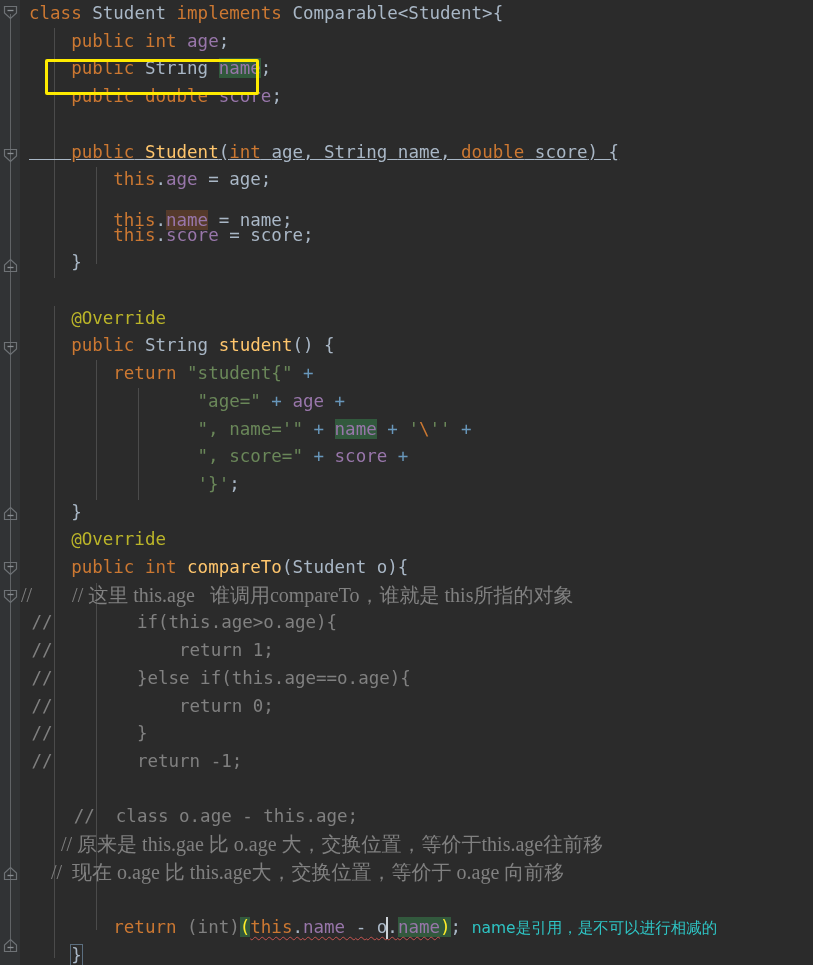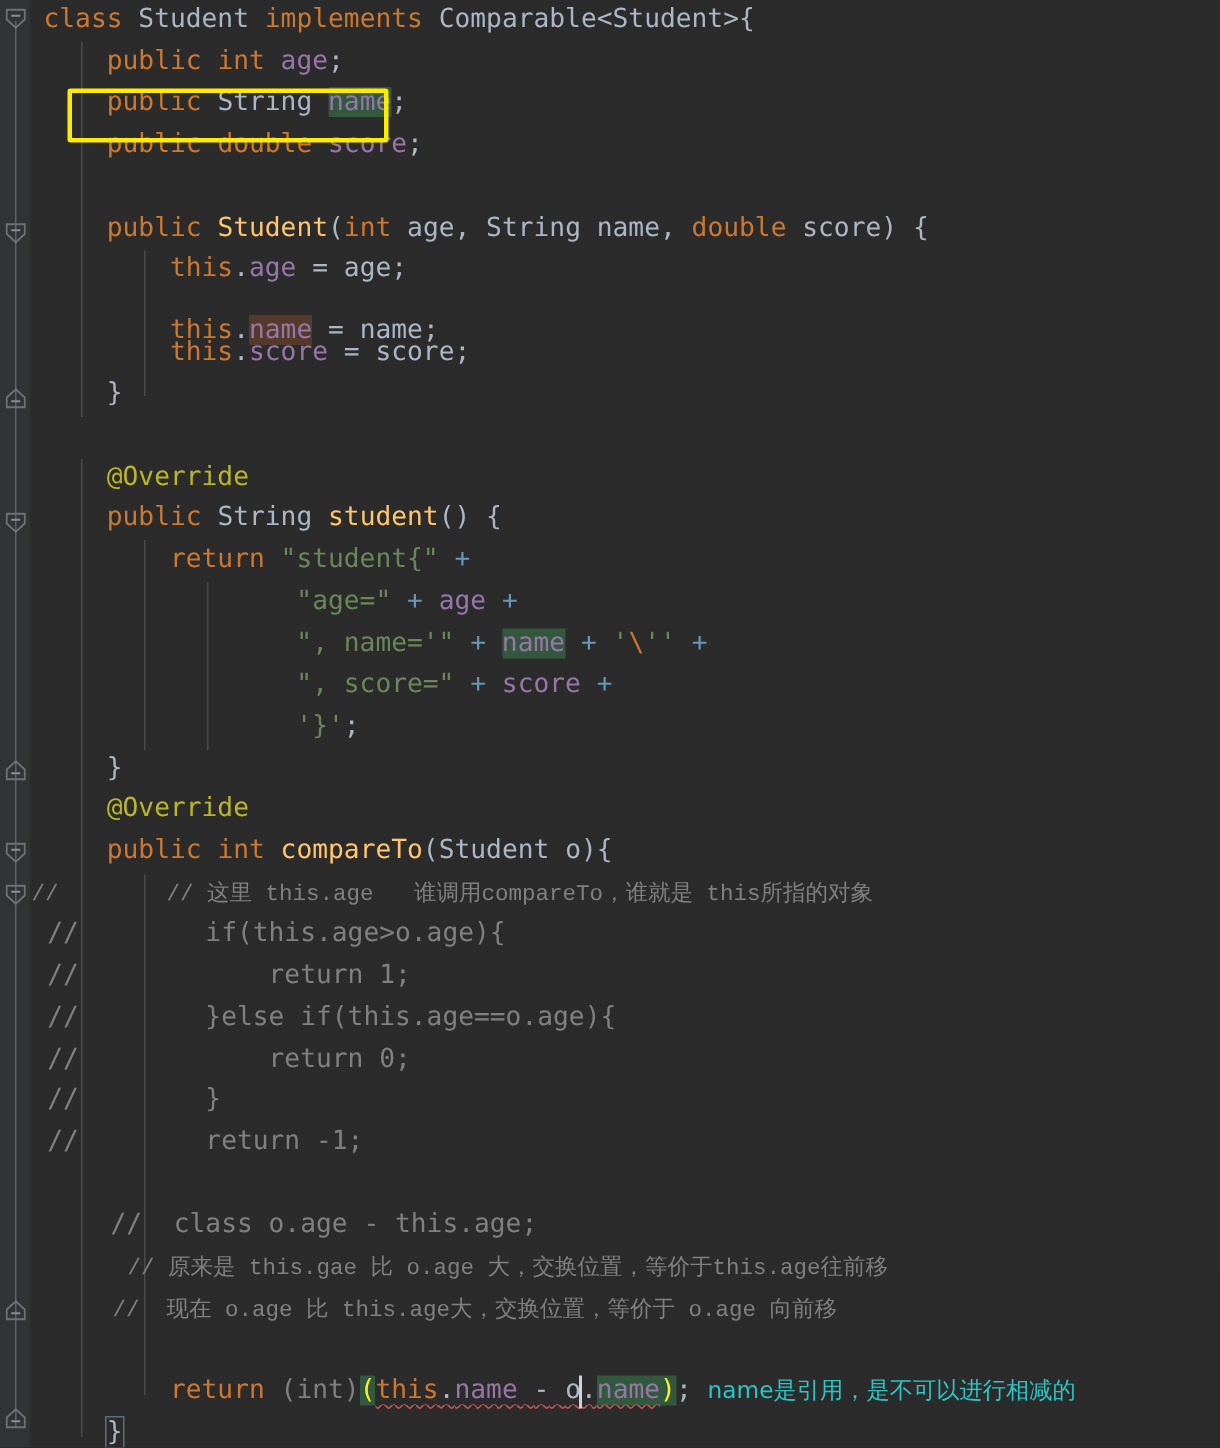--- a/index.html
+++ b/index.html
@@ -108,22 +108,22 @@
     text-underline-offset: 3px;
   }
 
   .hint {
     color: #2ec4c4;
     font-family: "DejaVu Sans", "Liberation Sans", sans-serif;
     font-size: 15.5px;
   }
 
   .cn {
-    font-family: Liberation Mono, monospace;
-    font-size: 15px;
+    font-family: Liberation Serif, serif;
+    font-size: 20px;
   }
 
   
   #caret {
     position: absolute;
     width: 2px;
     background: #cdd3d8;
   }
 
   
@@ -221,21 +221,21 @@
     <div class="line txt" style="top:0px;"><span class="kw">class</span> <span class="type">Student</span> <span class="kw">implements</span> <span class="type">Comparable&lt;Student&gt;{</span></div>
 
     <div class="line txt" style="top:27.7px;">    <span class="kw">public</span> <span class="kw">int</span> <span class="fld">age</span><span class="op">;</span></div>
 
     <div class="line txt" style="top:55.4px;">    <span class="kw">public</span> <span class="type">String</span> <span class="fld hl-ident">name</span><span class="op">;</span></div>
 
     <div class="line txt" style="top:83.1px;">    <span class="kw">public</span> <span class="kw">double</span> <span class="fld">score</span><span class="op">;</span></div>
 
     <div class="line txt" style="top:110.8px;"> </div>
 
-    <div class="line txt" style="top:138.5px;">    <span class="kw">public</span> <span class="fn">Student</span><span class="op">(</span><span class="kw">int</span> <span class="op">age</span><span class="op">, </span><span class="type">String</span> <span class="op">name</span><span class="op">, </span><span class="kw">double</span> <span class="op">score</span><span class="op">) {</span></div>
+    <div class="line txt" style="top:138.5px;text-decoration:underline;">    <span class="kw">public</span> <span class="fn">Student</span><span class="op">(</span><span class="kw">int</span> <span class="op">age</span><span class="op">, </span><span class="type">String</span> <span class="op">name</span><span class="op">, </span><span class="kw">double</span> <span class="op">score</span><span class="op">) {</span></div>
 
     <div class="line txt" style="top:166.2px;">        <span class="kw">this</span><span class="op">.</span><span class="fld">age</span><span class="op"> = </span><span class="op">age</span><span class="op">;</span></div>
 
     <div class="line txt" style="top:207px;">        <span class="kw">this</span><span class="op">.</span><span class="fld hl-write">name</span><span class="op"> = </span><span class="op">name</span><span class="op">;</span></div>
 
     <div class="line txt" style="top:221.6px;">        <span class="kw">this</span><span class="op">.</span><span class="fld">score</span><span class="op"> = </span><span class="op">score</span><span class="op">;</span></div>
 
     <div class="line txt" style="top:249.3px;">    <span class="op">}</span></div>
 
     <div class="line txt" style="top:277px;"> </div>

